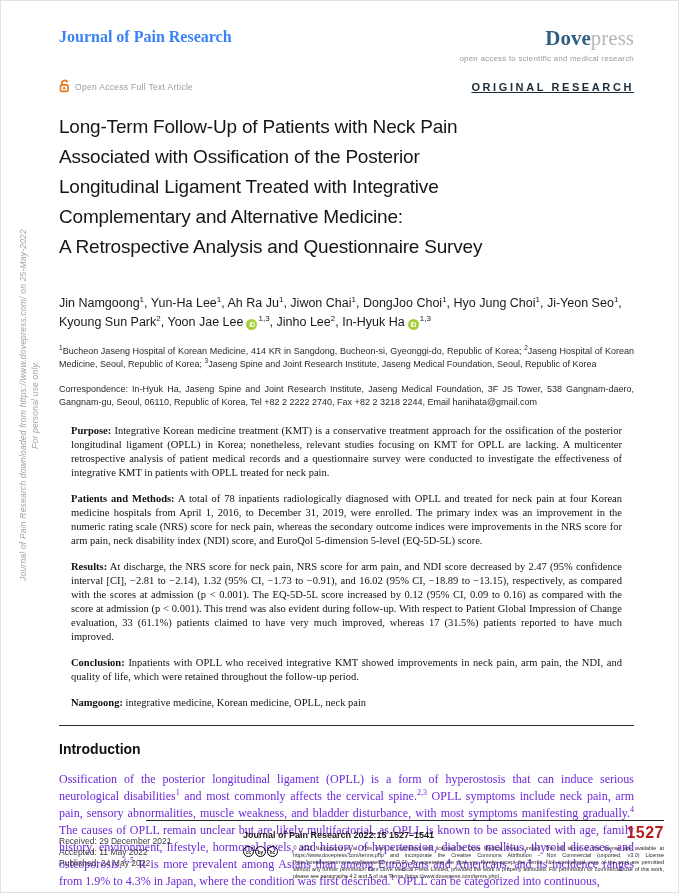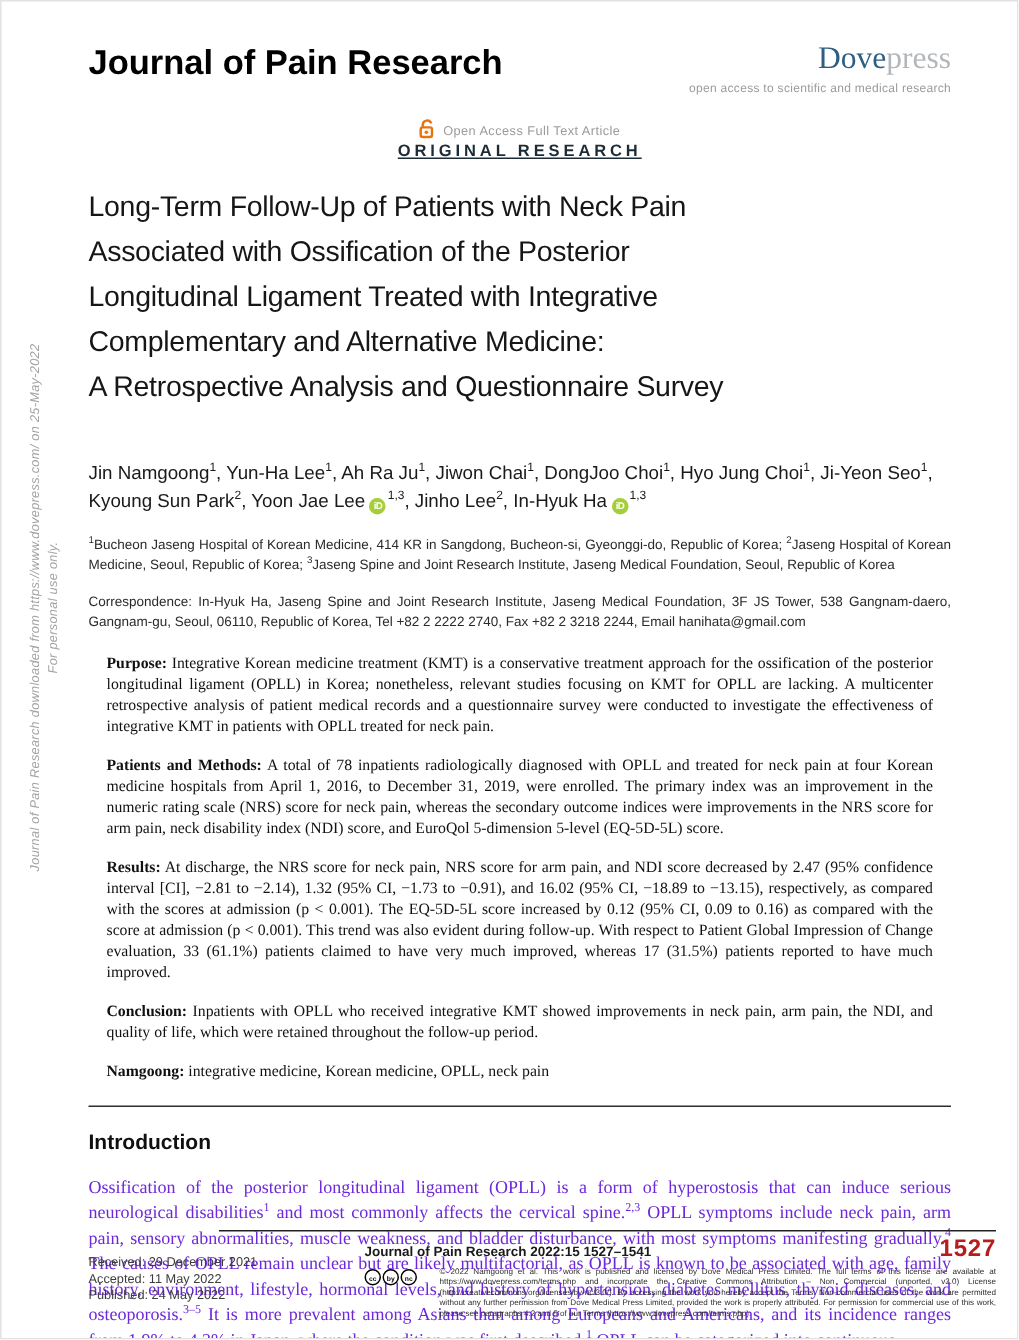--- a/index.html
+++ b/index.html
@@ -9,28 +9,28 @@
   
   .watermark{position:absolute;left:16px;top:648px;width:488px;
              transform:rotate(-90deg);transform-origin:0 0;
              text-align:center;font-size:8.5px;font-style:italic;color:#a3a3a3;
              line-height:12px;letter-spacing:.2px;}
 
   .content{margin:0 44px 0 58px;padding-top:27px;}
 
   
   .hrow1{display:flex;justify-content:space-between;align-items:flex-start;}
-  .journal-name{font-family:Liberation Sans, sans-serif;font-weight:bold;font-size:23px;color:#000000;}
+  .journal-name{font-family:Liberation Serif, serif;font-weight:bold;font-size:16px;color:#3b82f6;}
   .publisher{text-align:right;}
   .dovepress{font-family:"Liberation Serif",serif;font-size:21px;line-height:20px;}
-  .dove{color:#2e5f83;font-weight:normal;}
+  .dove{color:#2e5f83;font-weight:bold;}
   .press{color:#b4b7ba;}
   .tagline{font-size:8px;color:#9b9b9b;margin-top:6px;letter-spacing:.2px;}
 
-  .hrow2{display:flex;justify-content:space-between;align-items:center;margin-top:16px;flex-direction:column;}
+  .hrow2{display:flex;justify-content:space-between;align-items:center;margin-top:16px;}
   .oa{display:flex;align-items:center;gap:5px;font-size:8.5px;color:#9b9b9b;letter-spacing:.3px;}
   .article-type{font-size:11px;letter-spacing:2.6px;color:#1c2b36;font-weight:600;text-decoration:underline;}
 
   
   .title{font-size:19px;font-weight:400;line-height:30px;color:#161616;margin:17px 0 0 0;
          letter-spacing:-.2px;}
   .authors{margin-top:32px;font-size:12.5px;line-height:19px;color:#1a1a1a;}
   .authors sup{font-size:8px;line-height:0;}
   .orcid-badge{display:inline-block;width:11px;height:11px;border-radius:50%;background:#a6ce39;
                color:#fff;font-size:6.5px;font-weight:bold;line-height:11px;text-align:center;

